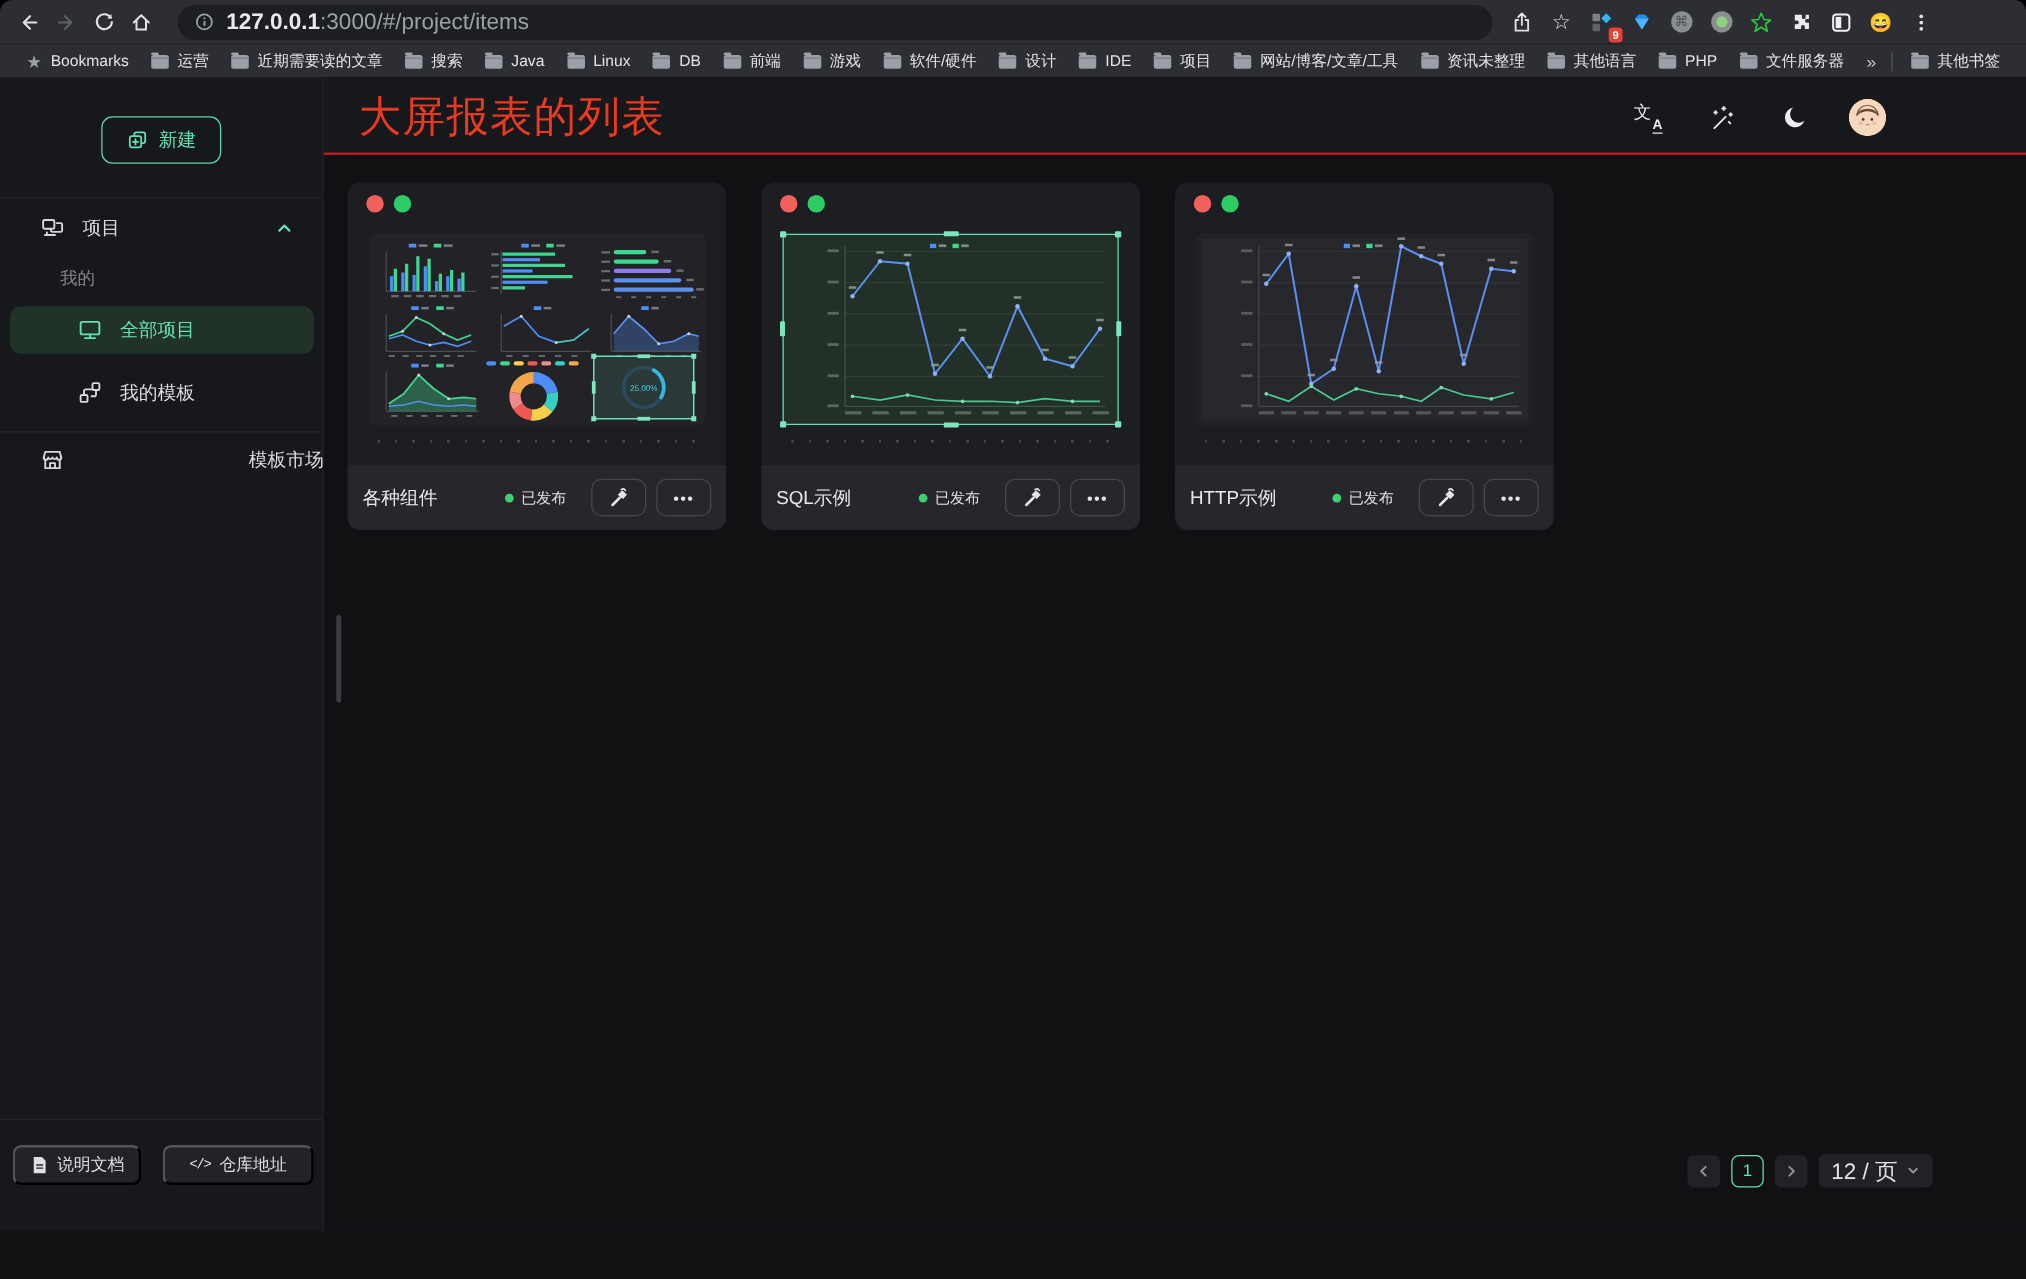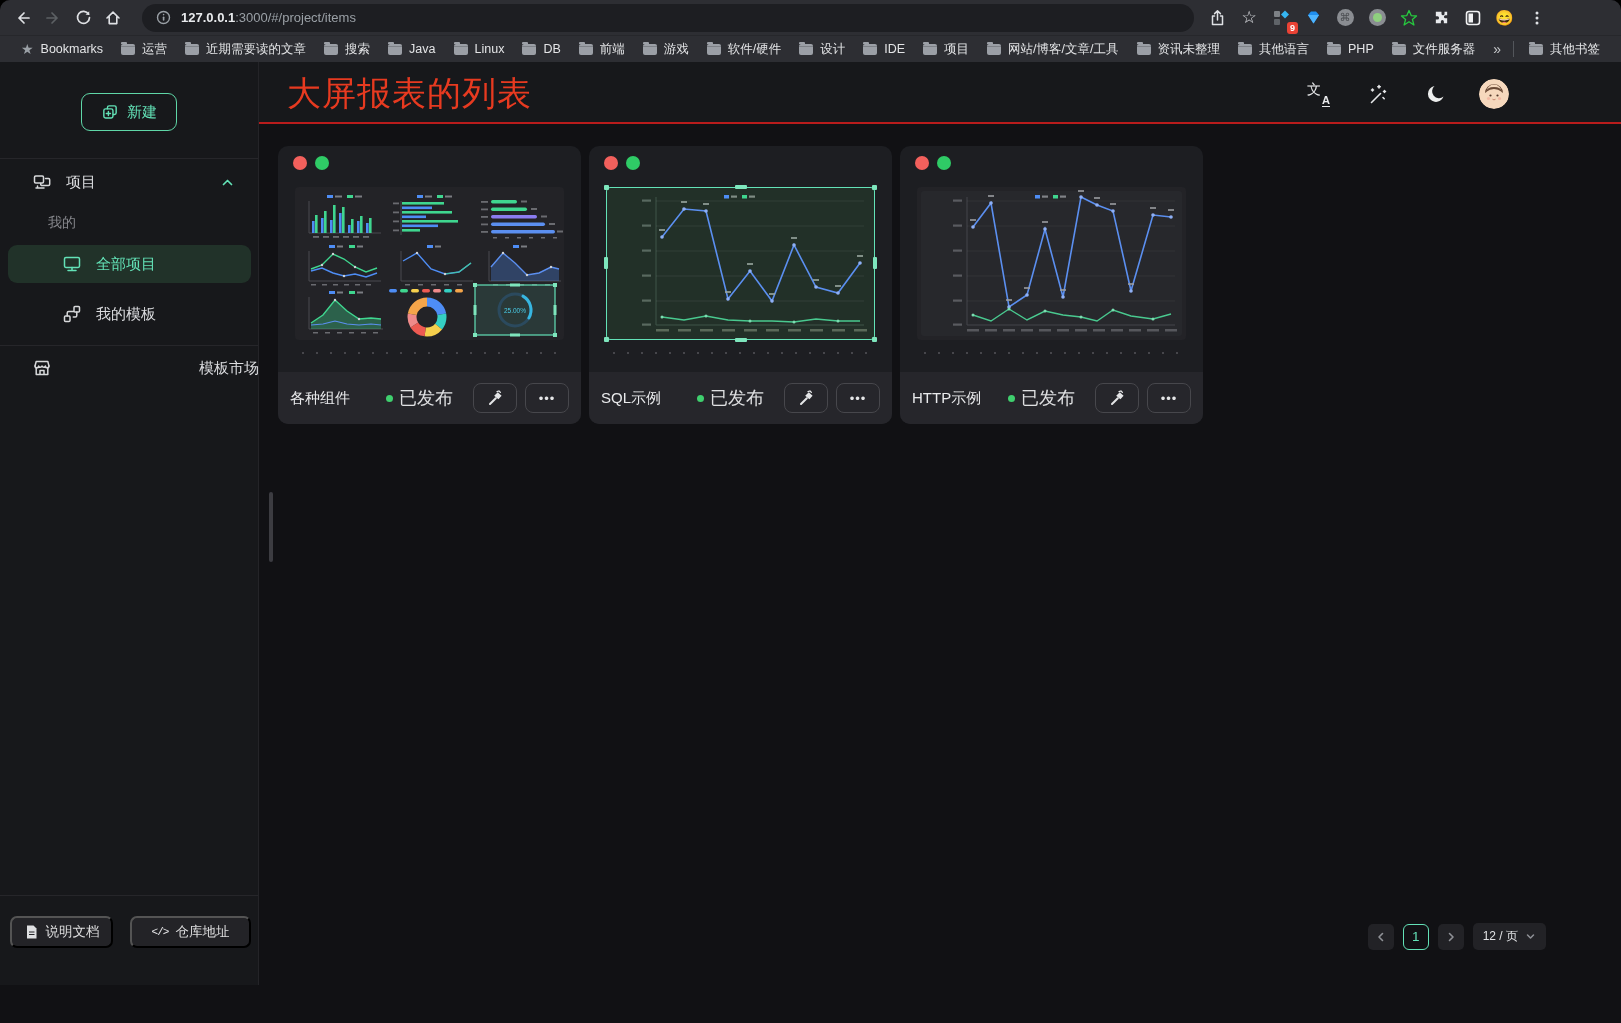--- a/index.html
+++ b/index.html
@@ -14,21 +14,21 @@
   .t-red{background:#ff5f57;} .t-yellow{background:#febc2e;} .t-green{background:#28c840;}
   .tab { position:absolute; left:72px; top:5px; width:248px; height:33px; background:#2d2e33; border-radius:10px 10px 0 0; display:flex; align-items:center; padding:0 10px 0 14px; }
   .tab-title { color:#e8eaed; font-size:13px; margin-left:9px; flex:1; white-space:nowrap; overflow:hidden; }
   .tab-close { color:#b6b9be; font-size:15px; width:18px; height:18px; line-height:17px; text-align:center; border-radius:4px; }
   .newtab { position:absolute; left:334px; top:8px; color:#d3d5d8; font-size:19px; width:26px; height:26px; text-align:center; line-height:25px; border-radius:50%; }
   .tab-overflow { position:absolute; right:18px; top:12px; }
 
   .toolbar { height:35px; background:#2d2e33; display:flex; align-items:center; padding:0 8px; }
   .navbtn { width:30px; height:28px; display:flex; align-items:center; justify-content:center; border-radius:50%; }
   .urlbar { margin-left:14px; width:1052px; height:28px; background:#1d1e22; border-radius:14px; display:flex; align-items:center; padding:0 14px; }
-  .url-text { font-size:13px; margin-left:10px; color:#9aa0a6; }
+  .url-text { font-size:18px; margin-left:10px; color:#9aa0a6; }
   .url-text b { color:#e8eaed; font-weight:700; }
   .tool-right { display:flex; align-items:center; margin-left:10px; gap:6px; }
   .extbtn { width:26px; height:26px; display:flex; align-items:center; justify-content:center; position:relative; }
   .badge { position:absolute; right:-4px; bottom:-3px; background:#e94235; color:#fff; font-size:9px; line-height:12px; padding:0 3px; border-radius:3px; font-weight:700; }
   .gray-circle { width:17px; height:17px; border-radius:50%; background:#8a8d92; display:flex; align-items:center; justify-content:center; color:#4c4e52; font-size:11px; }
   .green-core { width:9px; height:9px; border-radius:50%; background:#8fd07f; }
   .emoji-ico { font-size:15px; }
 
   .bookmarks { height:27px; background:#2d2e33; display:flex; align-items:center; padding:0 12px; font-size:12.5px; color:#e3e4e6; border-top:1px solid #26272b; }
   .bk-item { display:flex; align-items:center; gap:7px; padding:0 9px; height:22px; border-radius:11px; white-space:nowrap; }
@@ -61,41 +61,41 @@
   .app-header { position:relative; height:62px; background:#17181b; border-bottom:2px solid #b91c1c; }
   .page-title { position:absolute; left:28px; top:9px; font-size:34px; color:#e73a20; letter-spacing:1px; }
   .hdr-icons { position:absolute; right:112px; top:16px; display:flex; gap:27px; align-items:center; }
   .hdr-btn { width:32px; height:32px; display:flex; align-items:center; justify-content:center; }
   .trans-ico { position:relative; width:22px; height:22px; color:#e9eaec; }
   .trans-ico .zh { position:absolute; left:0; top:-2px; font-size:14px; }
   .trans-ico .en { position:absolute; right:-1px; bottom:-2px; font-size:11px; font-weight:700; border-bottom:1.5px solid #e9eaec; }
   .avatar { width:30px; height:30px; border-radius:50%; overflow:hidden; }
 
   
-  .cards { position:absolute; left:19px; top:84px; display:flex; gap:8px; }
+  .cards { position:absolute; left:19px; top:84px; display:flex; gap:28px; }
   .card { width:303px; height:278px; background:#1d1e22; border-radius:10px; position:relative; overflow:hidden; }
   .card-dots { position:absolute; left:15px; top:10px; display:flex; gap:8px; }
   .card-dots span { width:14px; height:14px; border-radius:50%; }
   .cd-red{background:#f2605c;} .cd-green{background:#2fcb66;}
   .thumb { position:absolute; left:17px; top:41px; width:269px; height:153px; background:#232327; border-radius:4px; }
   .thumb.selected { background:#223028; outline:1.5px solid #63e2b7; outline-offset:-1px; }
   .handle { position:absolute; background:#7ee6bd; border-radius:1px; z-index:3; }
   .dotline { position:absolute; left:24px; right:24px; top:206px; height:2px; background:repeating-linear-gradient(90deg,#46464b 0 2px,transparent 2px 14px); }
   .card-foot { position:absolute; left:0; right:0; bottom:0; height:52px; background:#26262b; display:flex; align-items:center; padding:0 12px; }
   .card-name { color:#e9eaec; font-size:15px; flex:1; }
-  .status { display:flex; align-items:center; gap:6px; color:#dfe0e2; font-size:18px; margin-right:12px; }
+  .status { display:flex; align-items:center; gap:6px; color:#dfe0e2; font-size:12px; margin-right:12px; }
   .status i { width:7px; height:7px; border-radius:50%; background:#3fcf6e; }
   .foot-icon-btn { width:44px; height:30px; border:1px solid #47474c; border-radius:8px; display:flex; align-items:center; justify-content:center; margin-left:8px; background:transparent; color:#e4e5e7; }
   .more-dots { font-size:13px; letter-spacing:1px; color:#e4e5e7; }
 
   
   .pager { position:absolute; right:75px; bottom:35px; display:flex; align-items:center; gap:9px; }
   .pg-btn { width:26px; height:26px; background:#222226; border-radius:5px; display:flex; align-items:center; justify-content:center; }
   .pg-cur { width:26px; height:26px; border:1px solid #63e2b7; color:#63e2b7; background:transparent; border-radius:6px; display:flex; align-items:center; justify-content:center; font-size:13.5px; }
-  .pg-size { height:27px; padding:0 10px; background:#222226; border-radius:5px; display:flex; align-items:center; gap:7px; color:#e2e3e5; font-size:12px; }
+  .pg-size { height:27px; padding:0 10px; background:#222226; border-radius:5px; display:flex; align-items:center; gap:7px; color:#e2e3e5; font-size:18px; }
 
   .scroll-thumb { position:absolute; left:10px; top:430px; width:4px; height:70px; background:#3c3c41; border-radius:2px; }
   svg { display:block; }
 </style>
 </head>
 <body>
 
 <div class="window">
 
 

